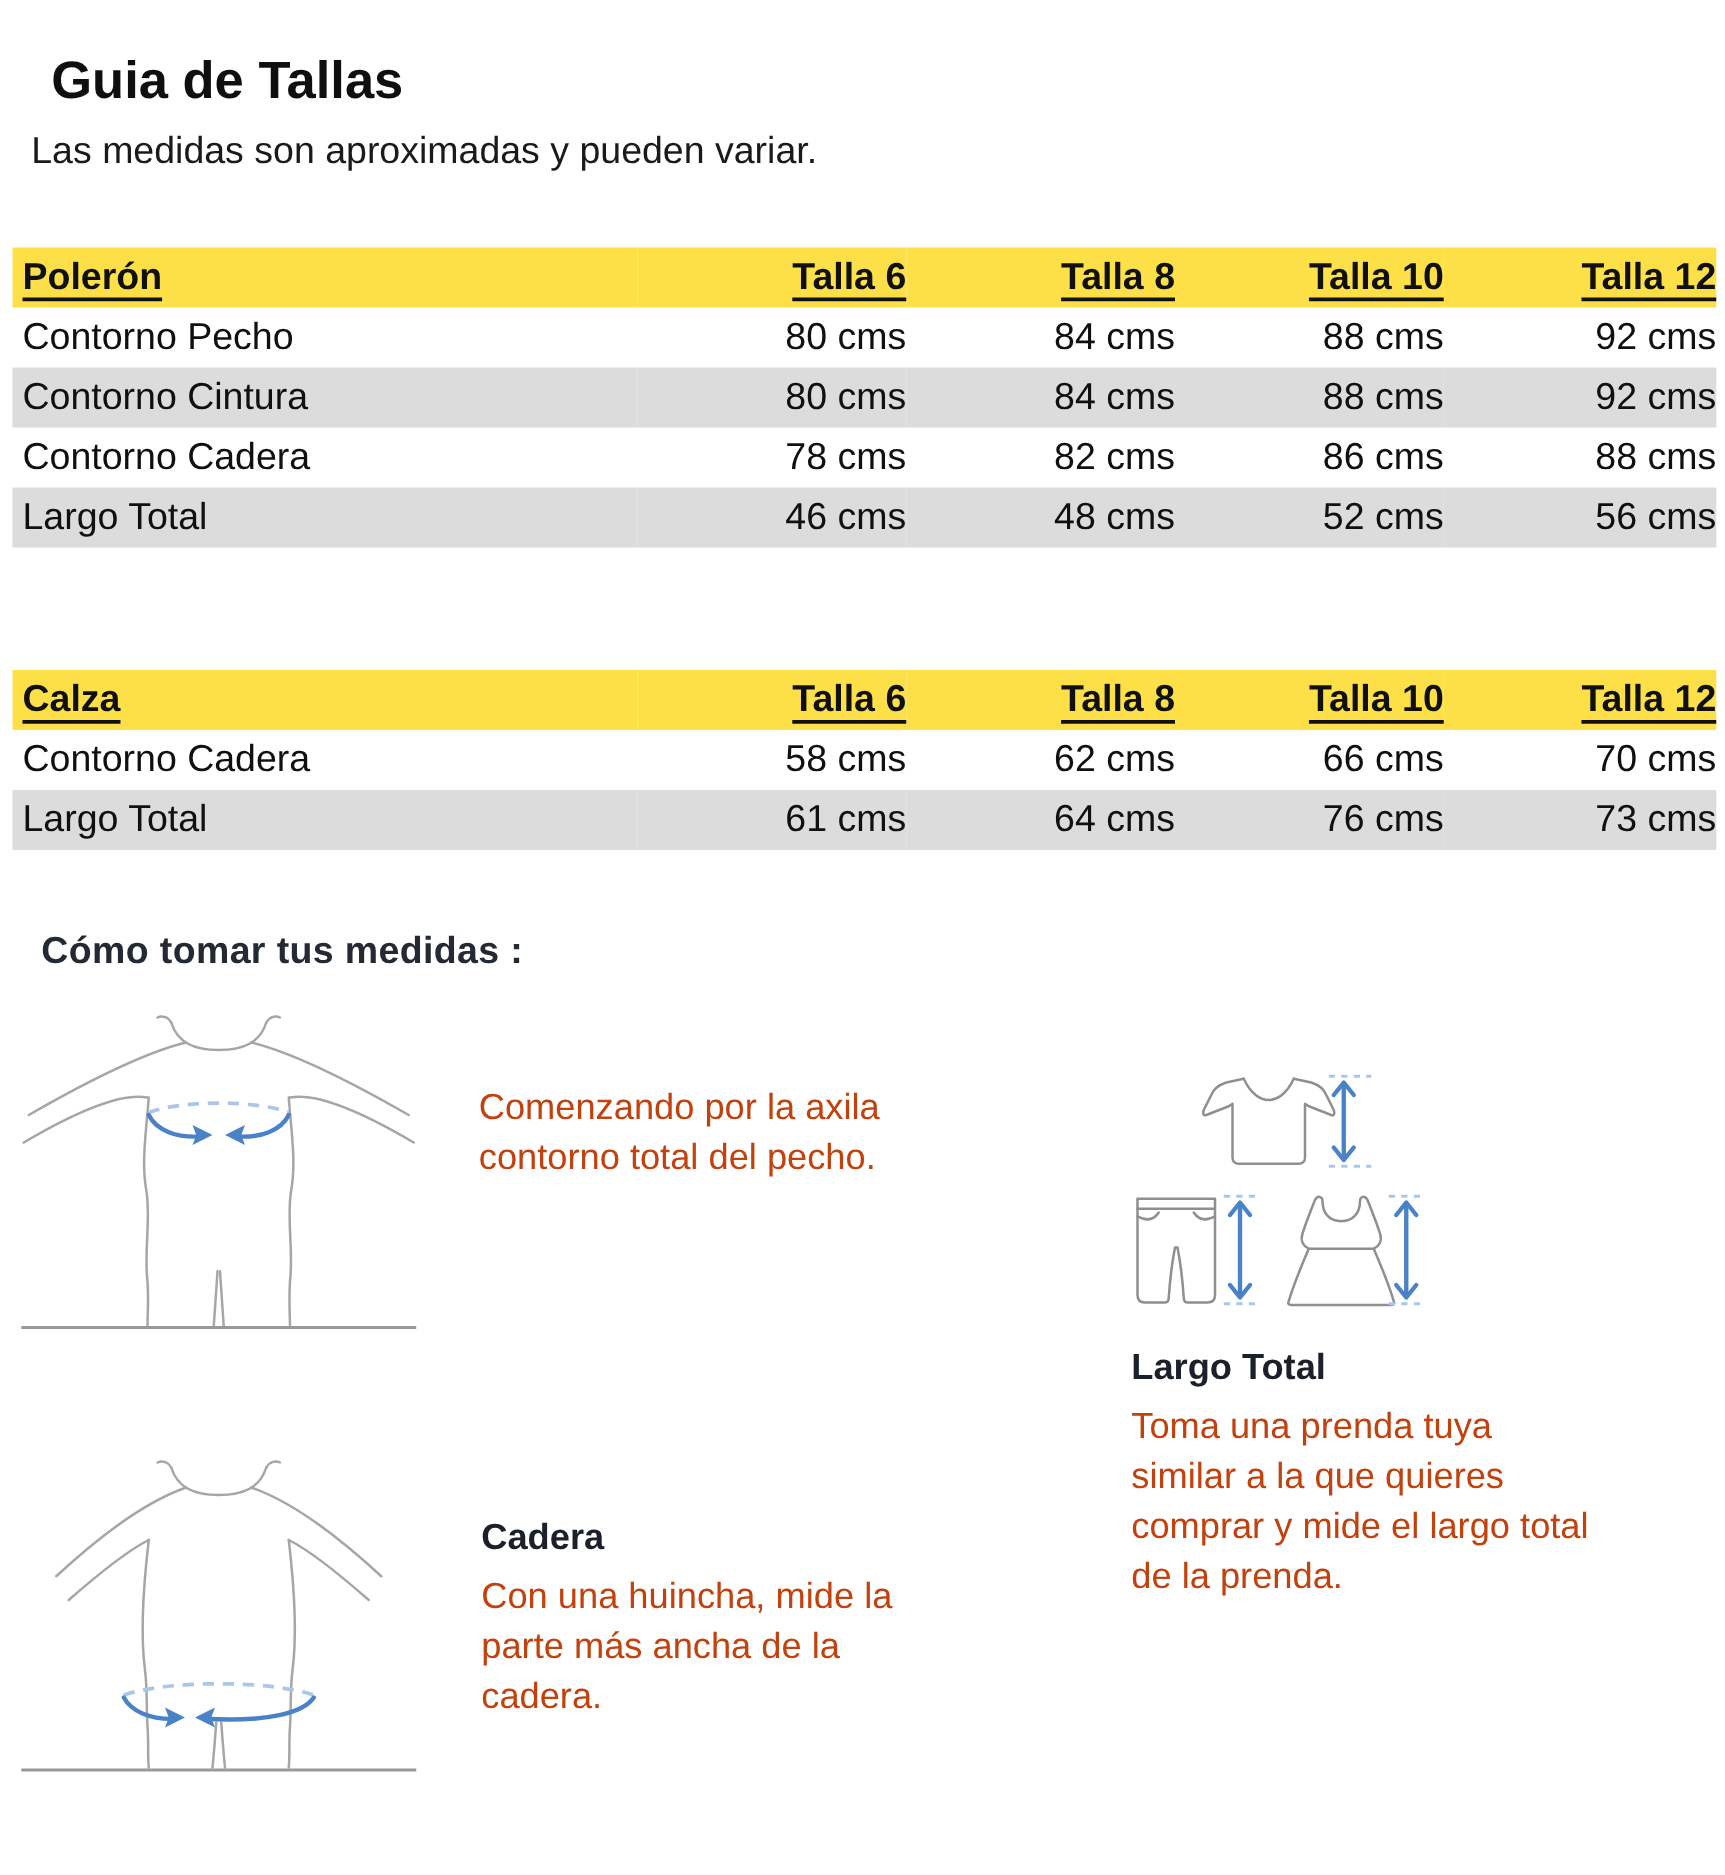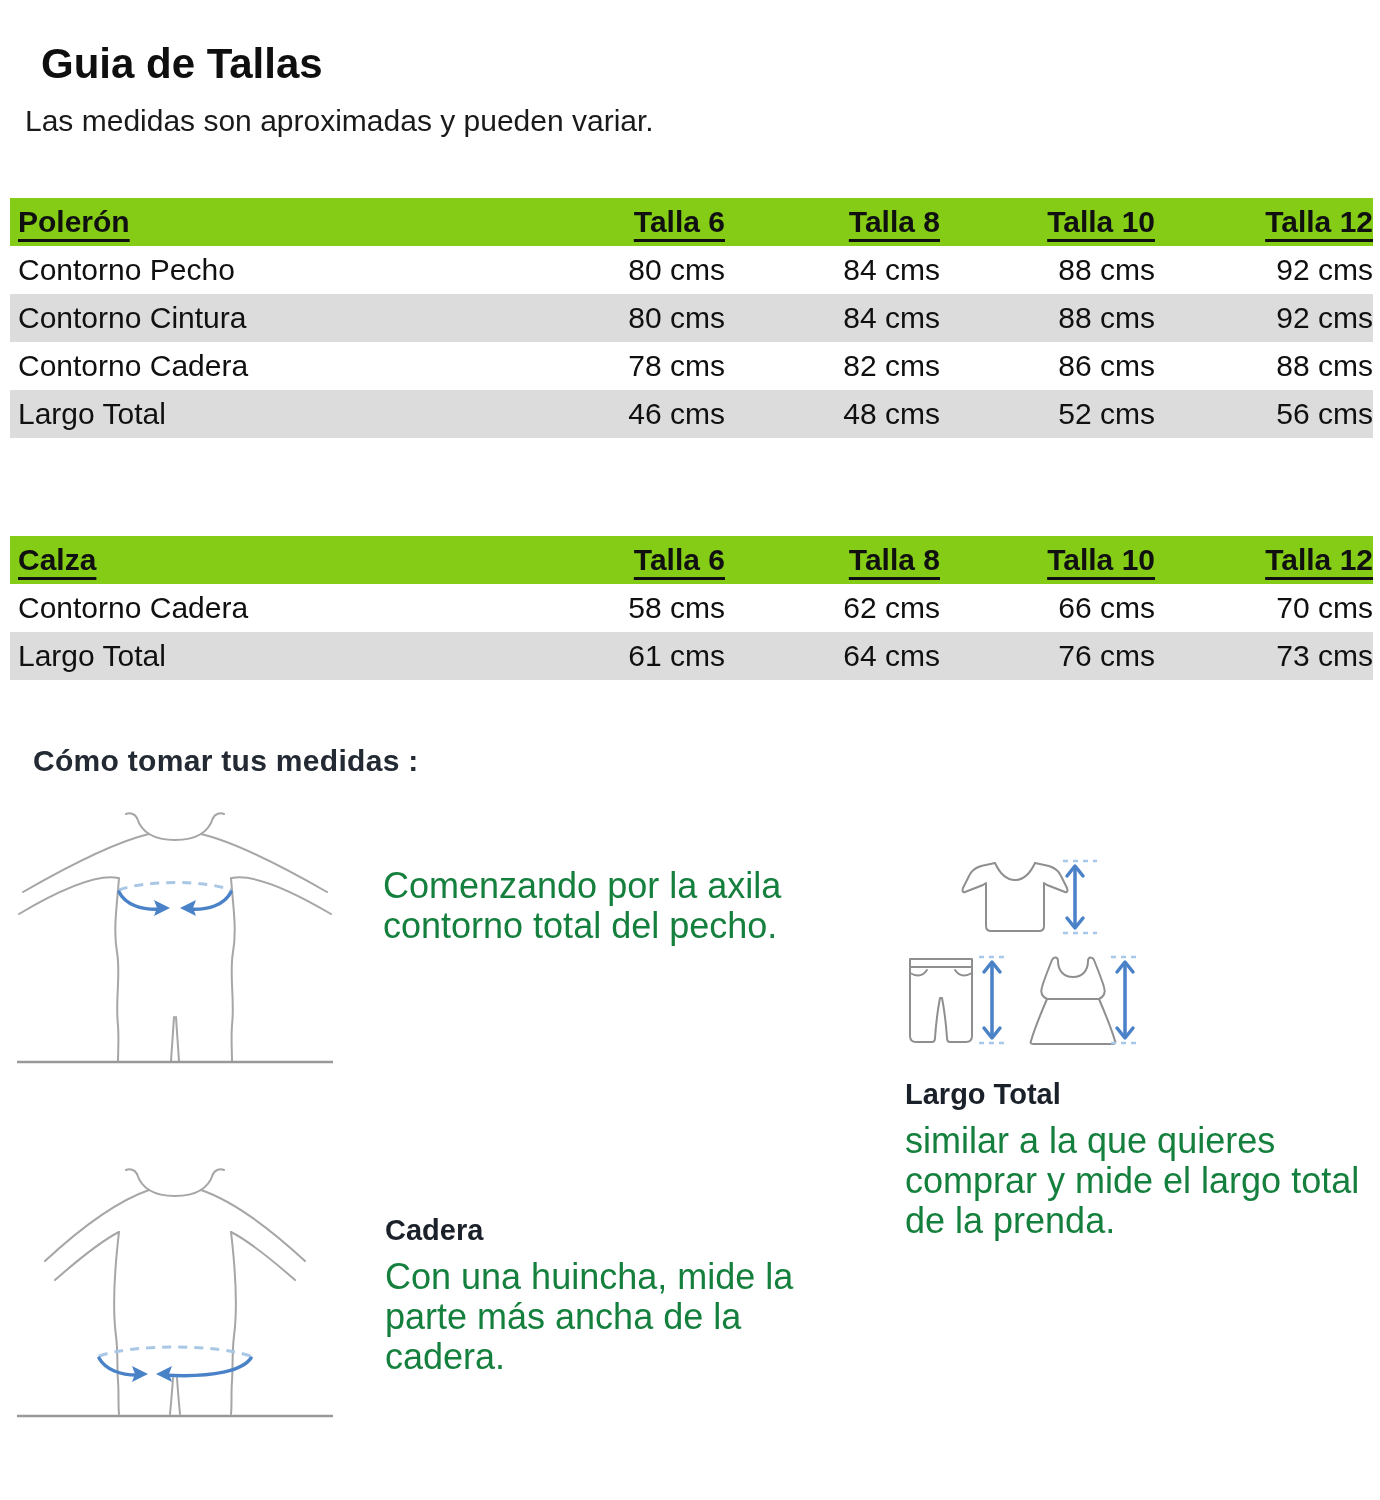--- a/index.html
+++ b/index.html
@@ -22,31 +22,31 @@
   .size-table th,.size-table td{
     height:48px;padding:0;text-align:right;vertical-align:middle;font-weight:normal;
   }
   .size-table th{
     font-weight:bold;
     text-decoration:underline;
     text-decoration-thickness:3px;
     text-underline-offset:7px;
   }
   .size-table .lbl{text-align:left;padding-left:8px;}
-  .size-table thead tr{background:#84cc16;padding-left:39px;}
+  .size-table thead tr{background:#fde047;padding-left:39px;}
   .size-table tbody tr:nth-child(even){background:#dcdcdc;}
   #table-poleron{top:198px;}
   #table-calza{top:536px;}
   .guide-heading{
     left:33px;top:744px;margin:0;font-size:30px;font-weight:bold;color:#232a33;
     letter-spacing:0.3px;
   }
   .text-block{position:absolute;}
   .tb-title{font-size:29px;font-weight:bold;color:#1b212a;line-height:40px;margin-bottom:7px;}
-  .tb-line{font-size:36px;line-height:40px;color:#15803d;}
+  .tb-line{font-size:29px;line-height:40px;color:#c2410c;}
   svg{display:block;}
 </style>
 </head>
 <body>
 
 <h1 class="abs page-title">Guia de Tallas</h1>
 <p class="abs subtitle">Las medidas son aproximadas y pueden variar.</p>
 
 <table class="size-table" id="table-poleron">
   <colgroup>
@@ -200,20 +200,21 @@
       <line x1="168" y1="87" x2="202" y2="87"></line>
     <line x1="84" y1="111" x2="114" y2="111"></line>
       <line x1="84" y1="197" x2="114" y2="197"></line>
     <line x1="216" y1="111" x2="246" y2="111"></line>
       <line x1="216" y1="197" x2="246" y2="197"></line>
   </g>
 </svg>
 
 <div class="text-block" style="left:905px;top:1074px;">
   <div class="tb-title">Largo Total</div>
+  <div class="tb-line">Toma una prenda tuya</div>
   <div class="tb-line">similar a la que quieres</div>
   <div class="tb-line">comprar y mide el largo total</div>
   <div class="tb-line">de la prenda.</div>
 </div>
 
 <svg class="abs" style="left:15px;top:1166px;" width="320" height="255" viewBox="0 0 320 255">
   <g stroke="#a6a6a6" stroke-width="2" fill="none" stroke-linecap="round">
     <path d="M122,8 C127,24 140,30 160,30 C180,30 193,24 198,8"></path>
     <path d="M122,8 C120,4 115,2 111,4"></path>
     <path d="M198,8 C200,4 205,2 209,4"></path>

